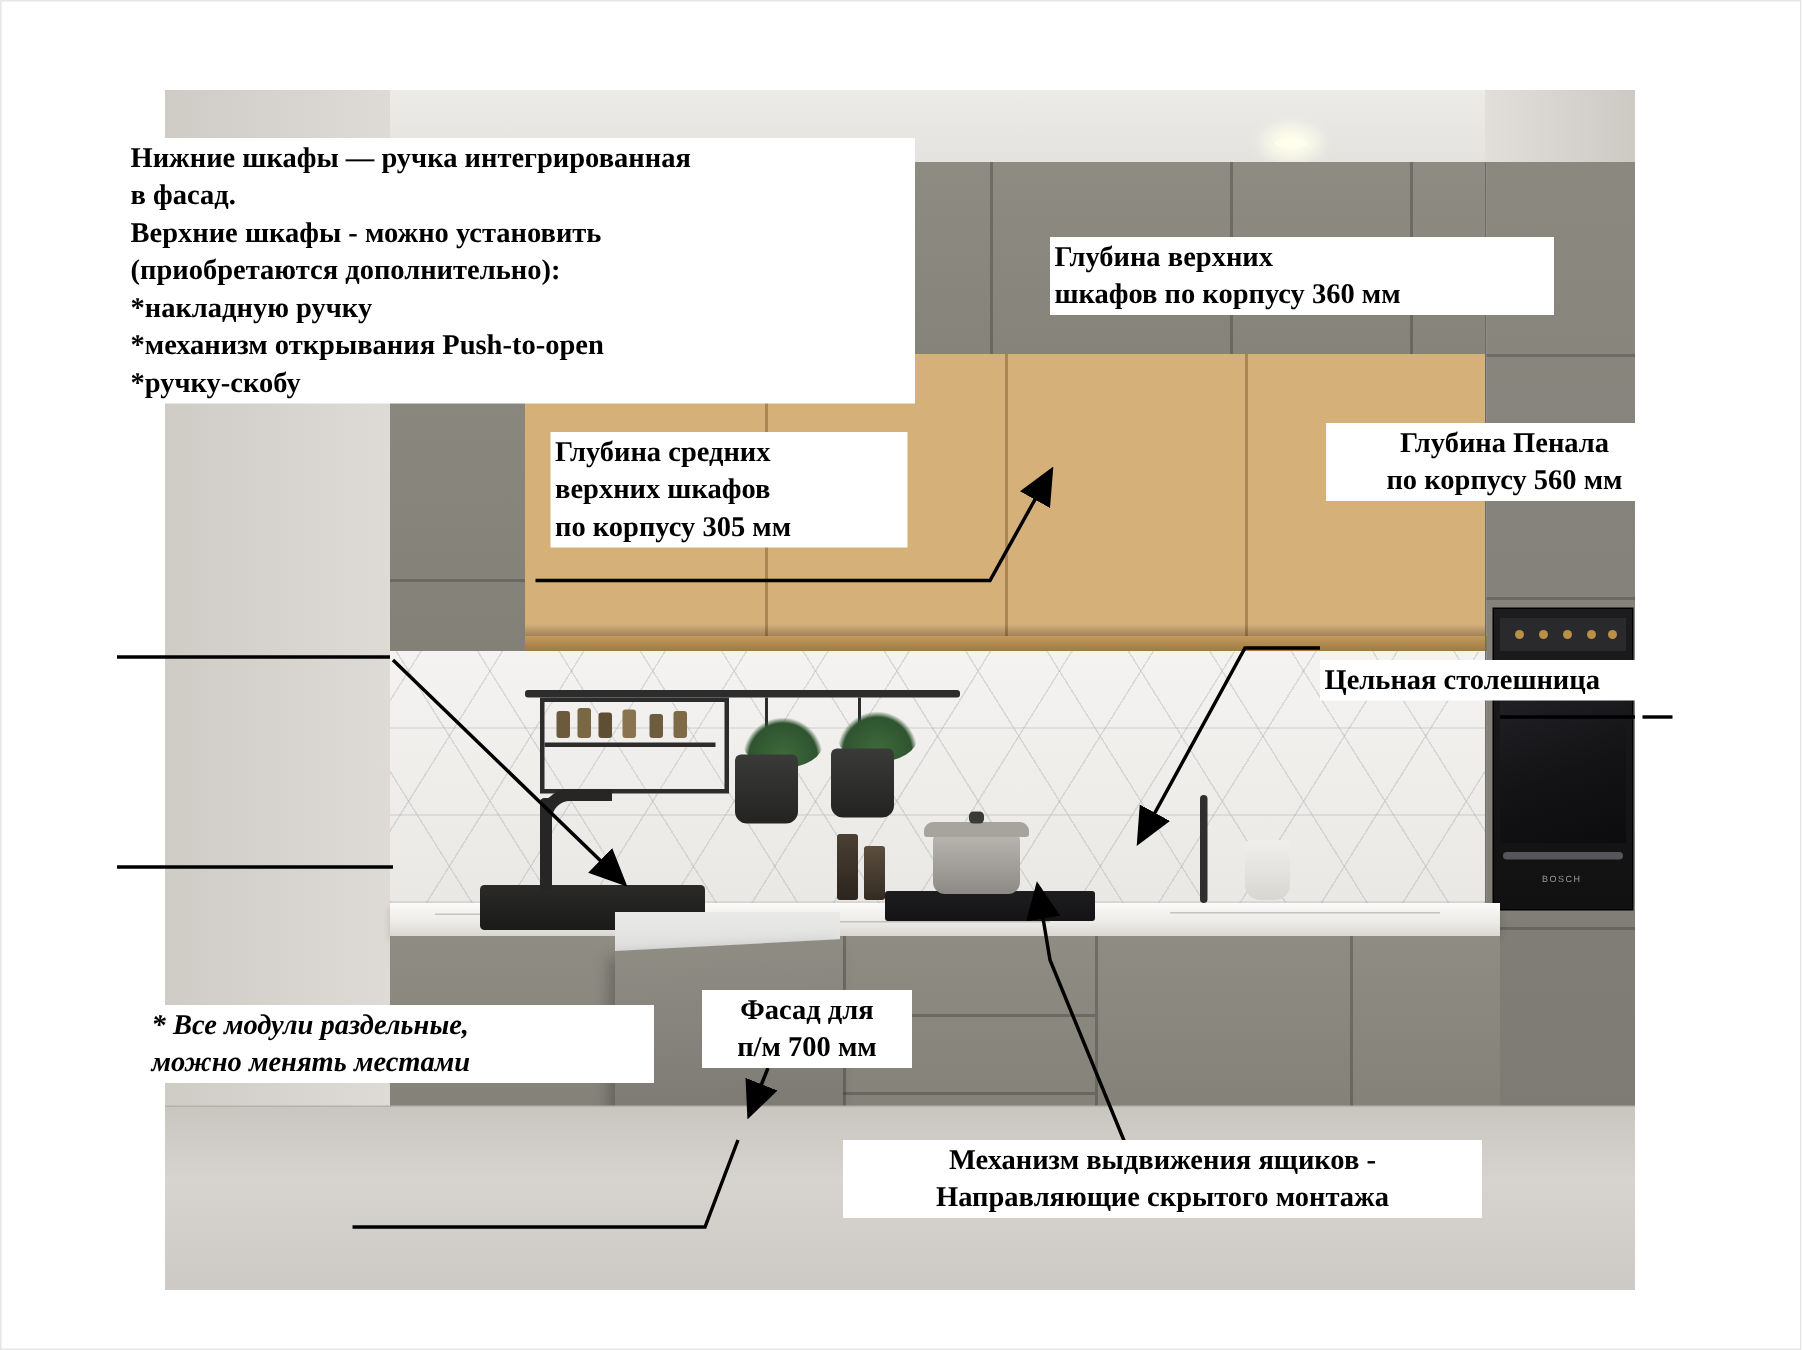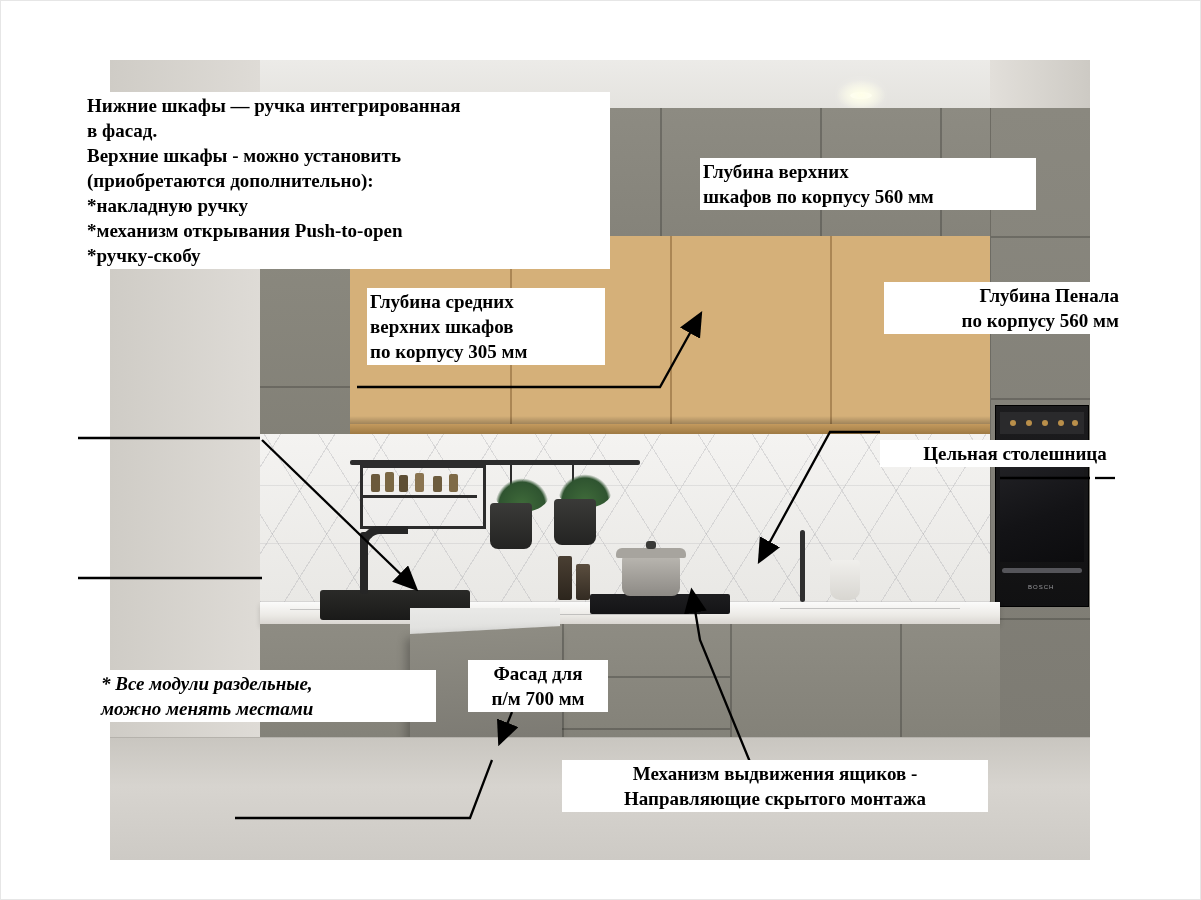--- a/index.html
+++ b/index.html
@@ -519,31 +519,31 @@
 
   <div class="note block-left" style="left:84px; top:92px; width:520px;">Нижние шкафы — ручка интегрированная
 в фасад.
 Верхние шкафы - можно установить
 (приобретаются дополнительно):
 *накладную ручку
 *механизм открывания Push-to-open
 *ручку-скобу</div>
 
   <div class="note block-left" style="left:700px; top:158px; width:330px;">Глубина верхних
-шкафов по корпусу 560 мм</div>
-
-  <div class="note block-left" style="left:884px; top:282px; width:232px; text-align:right;">Глубина Пенала
+шкафов по корпусу 360 мм</div>
+
+  <div class="note block-left" style="left:884px; top:282px; width:232px; text-align:center;">Глубина Пенала
 по корпусу 560 мм</div>
 
   <div class="note block-left" style="left:367px; top:288px; width:232px;">Глубина средних
 верхних шкафов
 по корпусу 305 мм</div>
 
 
-  <div class="note block-left" style="left:880px; top:440px; width:264px;text-align:center;">Цельная столешница</div>
+  <div class="note block-left" style="left:880px; top:440px; width:264px;">Цельная столешница</div>
 
 
   <div class="note italic block-left" style="left:98px; top:670px; width:332px;">* Все модули раздельные,
 можно менять местами</div>
 
   <div class="note center" style="left:468px; top:660px; width:134px;">Фасад для
 п/м 700 мм</div>
 
 
   <div class="note center" style="left:562px; top:760px; width:420px;">Механизм выдвижения ящиков -

